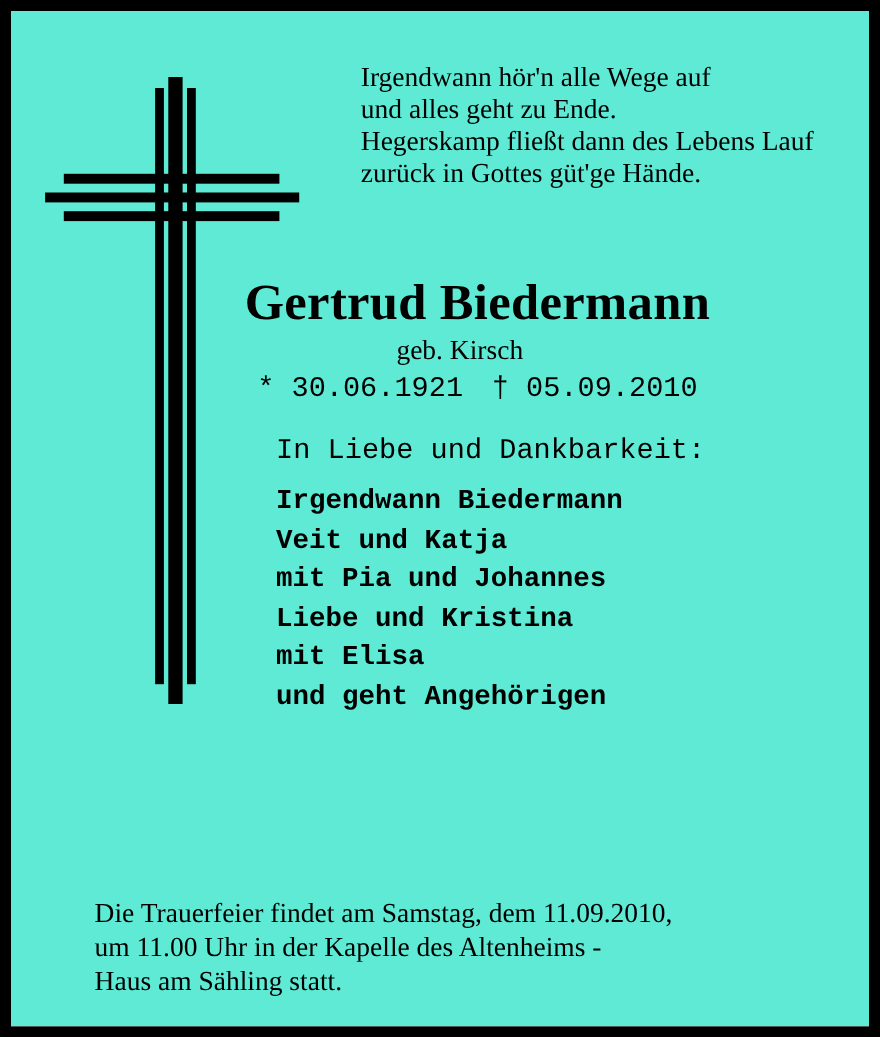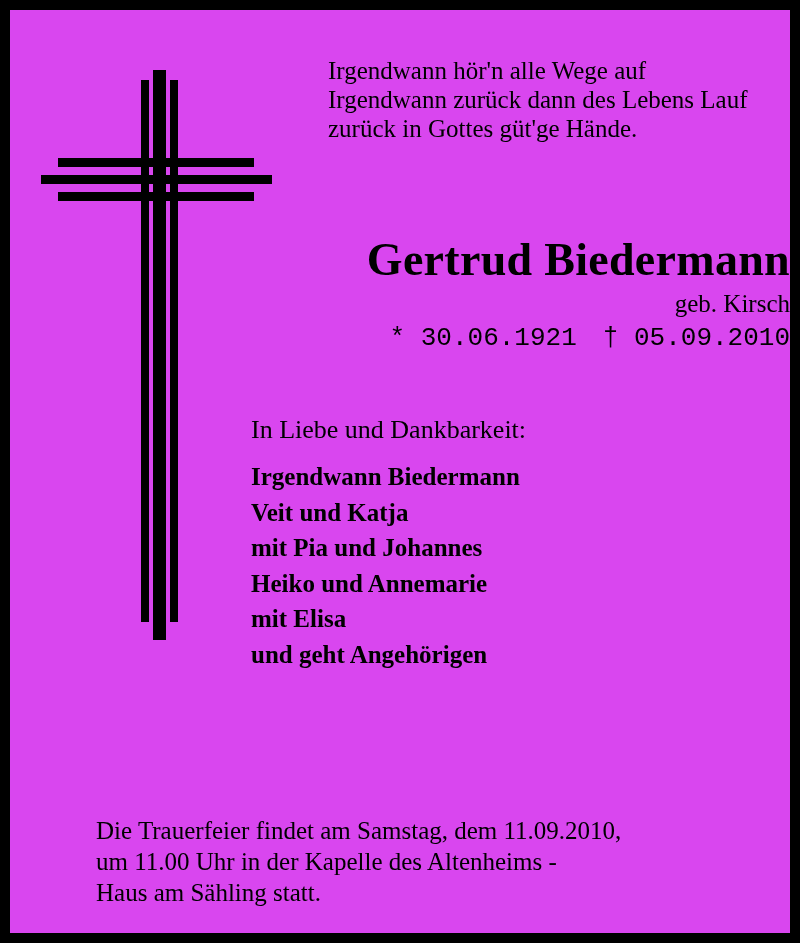--- a/index.html
+++ b/index.html
@@ -21,21 +21,21 @@
     box-sizing: border-box;
     background: #ffffff;
     border: 10px solid #000000;
     overflow: hidden;
   }
 
   .canvas {
     position: relative;
     width: 100%;
     height: 100%;
-    background: #d946ef;
+    background: #5eead4;
   }
 
   
   .cross {
     position: absolute;
     left: 12px;
     top: 52px;
     width: 265px;
     height: 580px;
   }
@@ -91,23 +91,23 @@
     left: 318px;
     top: 46px;
     font-size: 25px;
     line-height: 29px;
     white-space: nowrap;
   }
 
   .identity {
     position: absolute;
     left: 0;
-    top: 223px;
+    top: 238px;
     width: 100%;
-    text-align: right;
+    text-align: center;
   }
 
   .deceased-name {
     font-size: 46px;
     font-weight: bold;
     line-height: 54px;
     letter-spacing: 0.3px;
     padding-left: 68px;
   }
 
@@ -127,21 +127,22 @@
   }
 
   .life-dates .date-gap {
     display: inline-block;
     width: 26px;
   }
 
   .tribute {
     position: absolute;
     left: 241px;
-    top: 404px;
+    top: 383px;
+    font-family: Liberation Mono, monospace;
   }
 
   .tribute-intro {
     font-size: 26px;
     line-height: 32px;
     white-space: nowrap;
   }
 
   .mourners {
     margin-top: 13px;
@@ -155,21 +156,21 @@
     position: absolute;
     left: 92px;
     top: 708px;
     font-size: 25px;
     line-height: 31px;
     white-space: nowrap;
   }
 
   .service {
     position: absolute;
-    left: 86px;
+    left: 76px;
     top: 805px;
     font-size: 25px;
     line-height: 31px;
     white-space: nowrap;
   }
 </style>
 </head>
 <body>
 
 <div class="notice">
@@ -179,37 +180,38 @@
       <div class="bar v-left"></div>
       <div class="bar v-center"></div>
       <div class="bar v-right"></div>
       <div class="bar h-top"></div>
       <div class="bar h-mid"></div>
       <div class="bar h-bottom"></div>
     </div>
 
     <div class="poem">
       <div>Irgendwann hör'n alle Wege auf</div>
-      <div>Irgendwann zurück dann des Lebens Lauf</div>
+      <div>und alles geht zu Ende.</div>
+      <div>Hegerskamp fließt dann des Lebens Lauf</div>
       <div>zurück in Gottes güt'ge Hände.</div>
     </div>
 
     <div class="identity">
       <div class="deceased-name">Gertrud Biedermann</div>
       <div class="maiden-name">geb. Kirsch</div>
       <div class="life-dates"><span>*</span>&nbsp;<span>30.06.1921</span><span class="date-gap"></span><span>†</span>&nbsp;<span>05.09.2010</span></div>
     </div>
 
     <div class="tribute">
       <div class="tribute-intro">In Liebe und Dankbarkeit:</div>
       <div class="mourners">
         <div>Irgendwann Biedermann</div>
         <div>Veit und Katja</div>
         <div>mit Pia und Johannes</div>
-        <div>Heiko und Annemarie</div>
+        <div>Liebe und Kristina</div>
         <div>mit Elisa</div>
         <div>und geht Angehörigen</div>
       </div>
     </div>
 
     <div class="contact">
     </div>
 
     <div class="service">
       <div>Die Trauerfeier findet am Samstag, dem 11.09.2010,</div>

